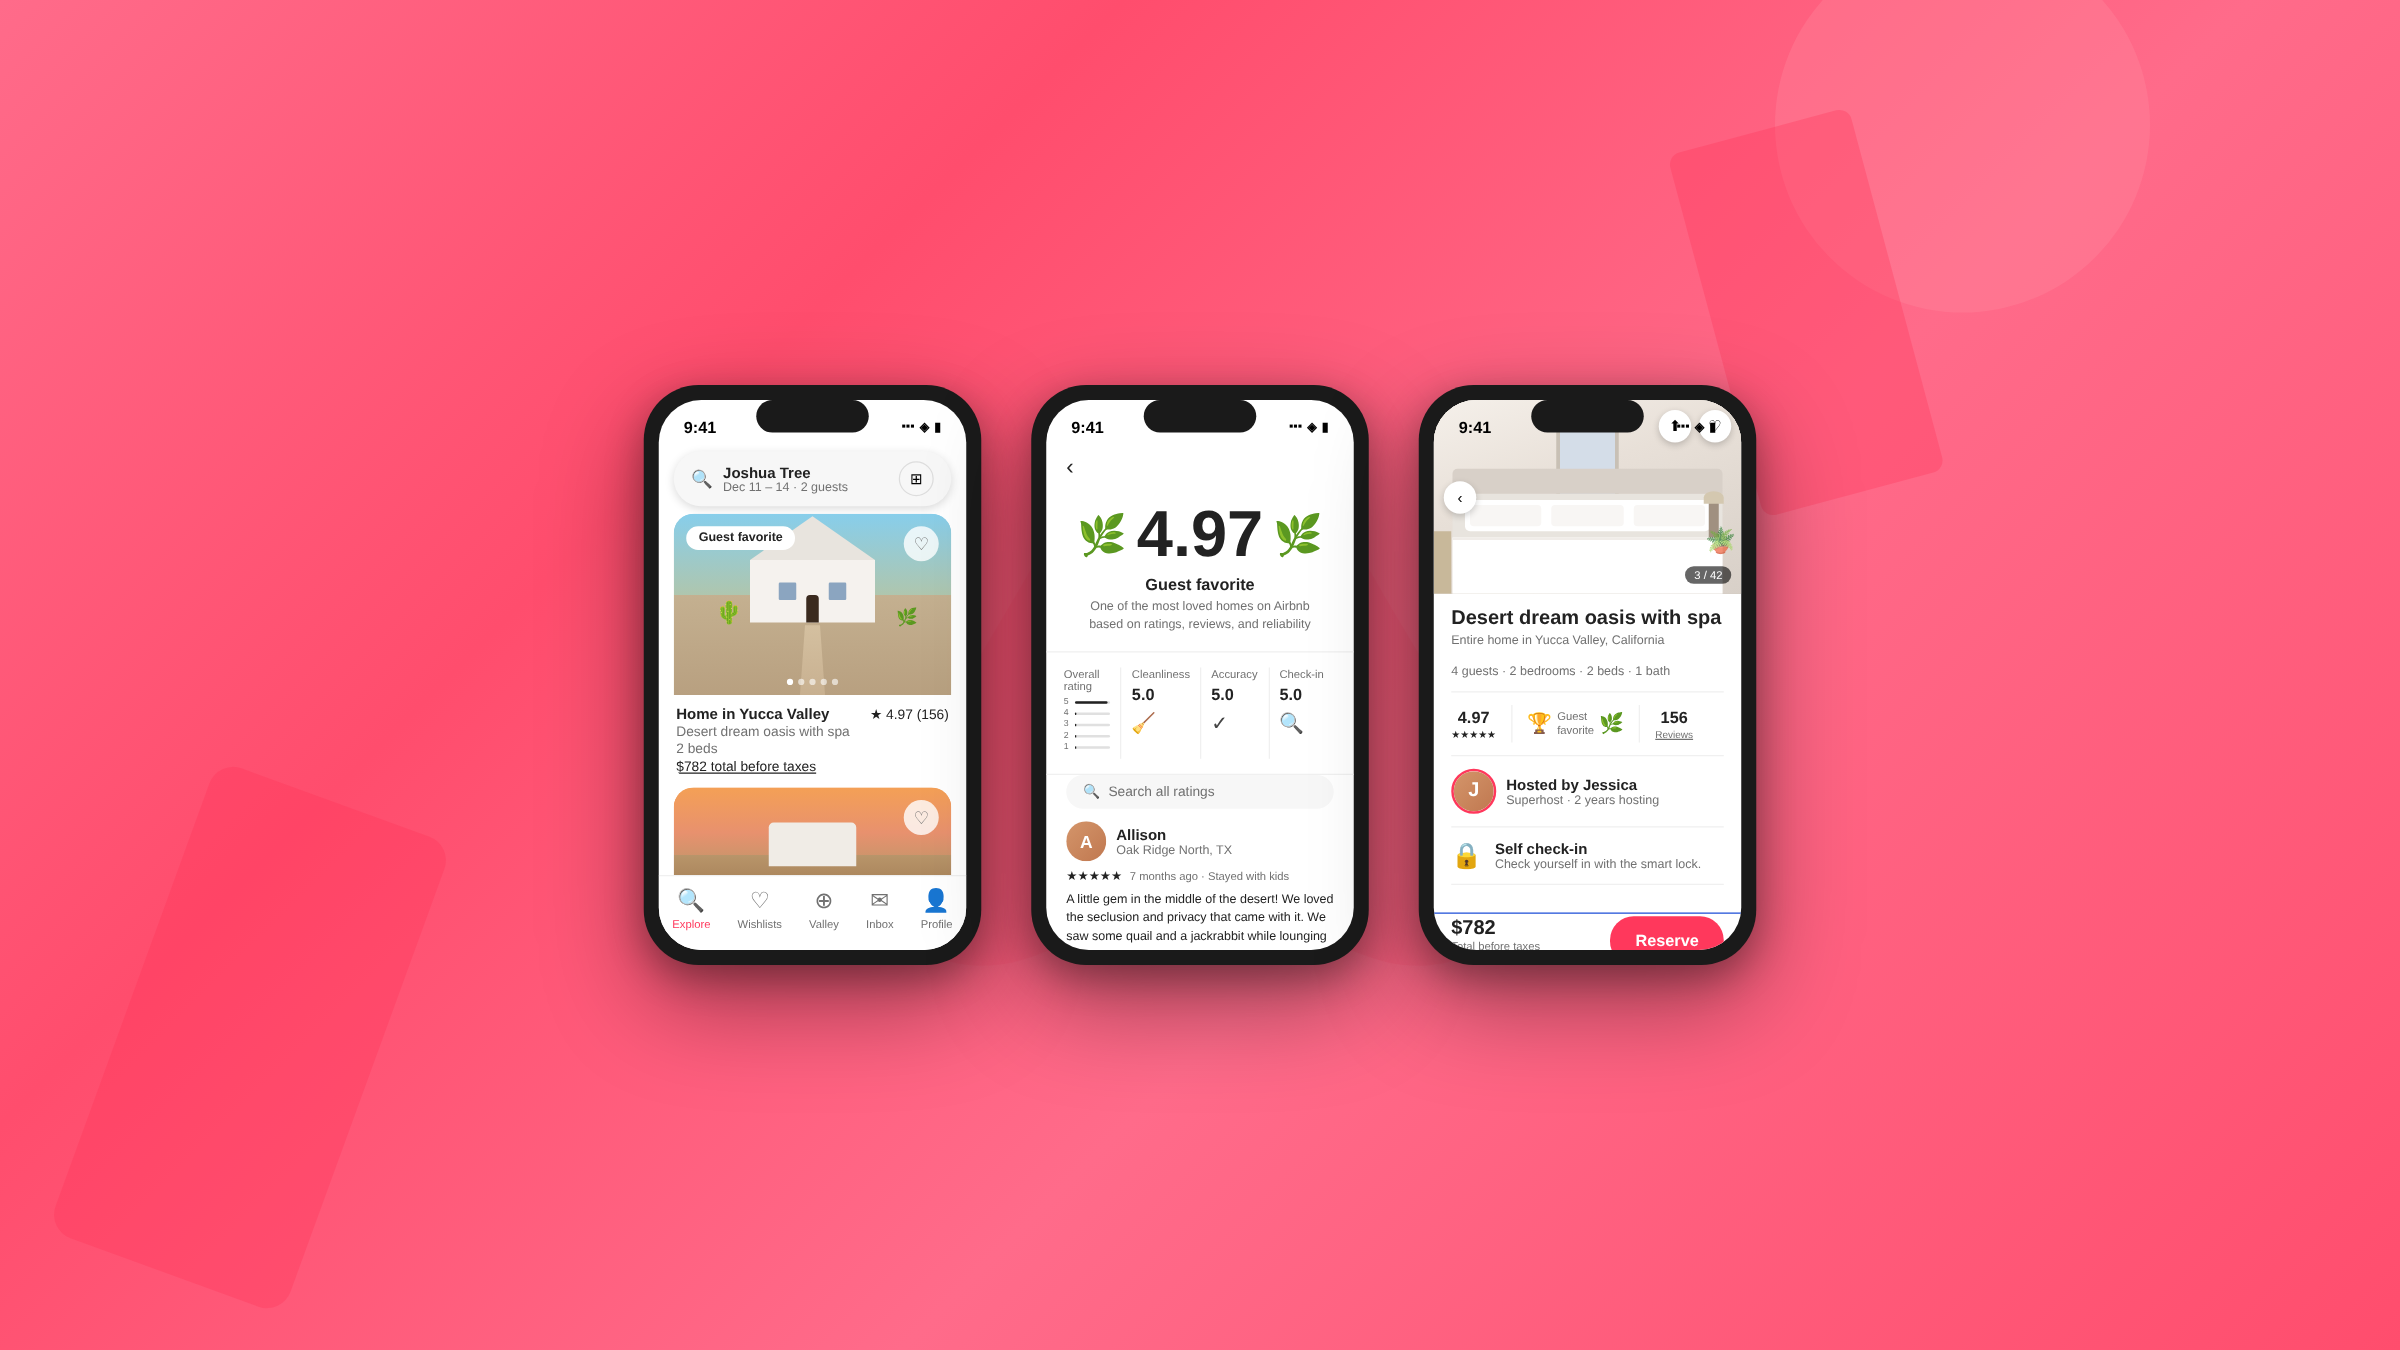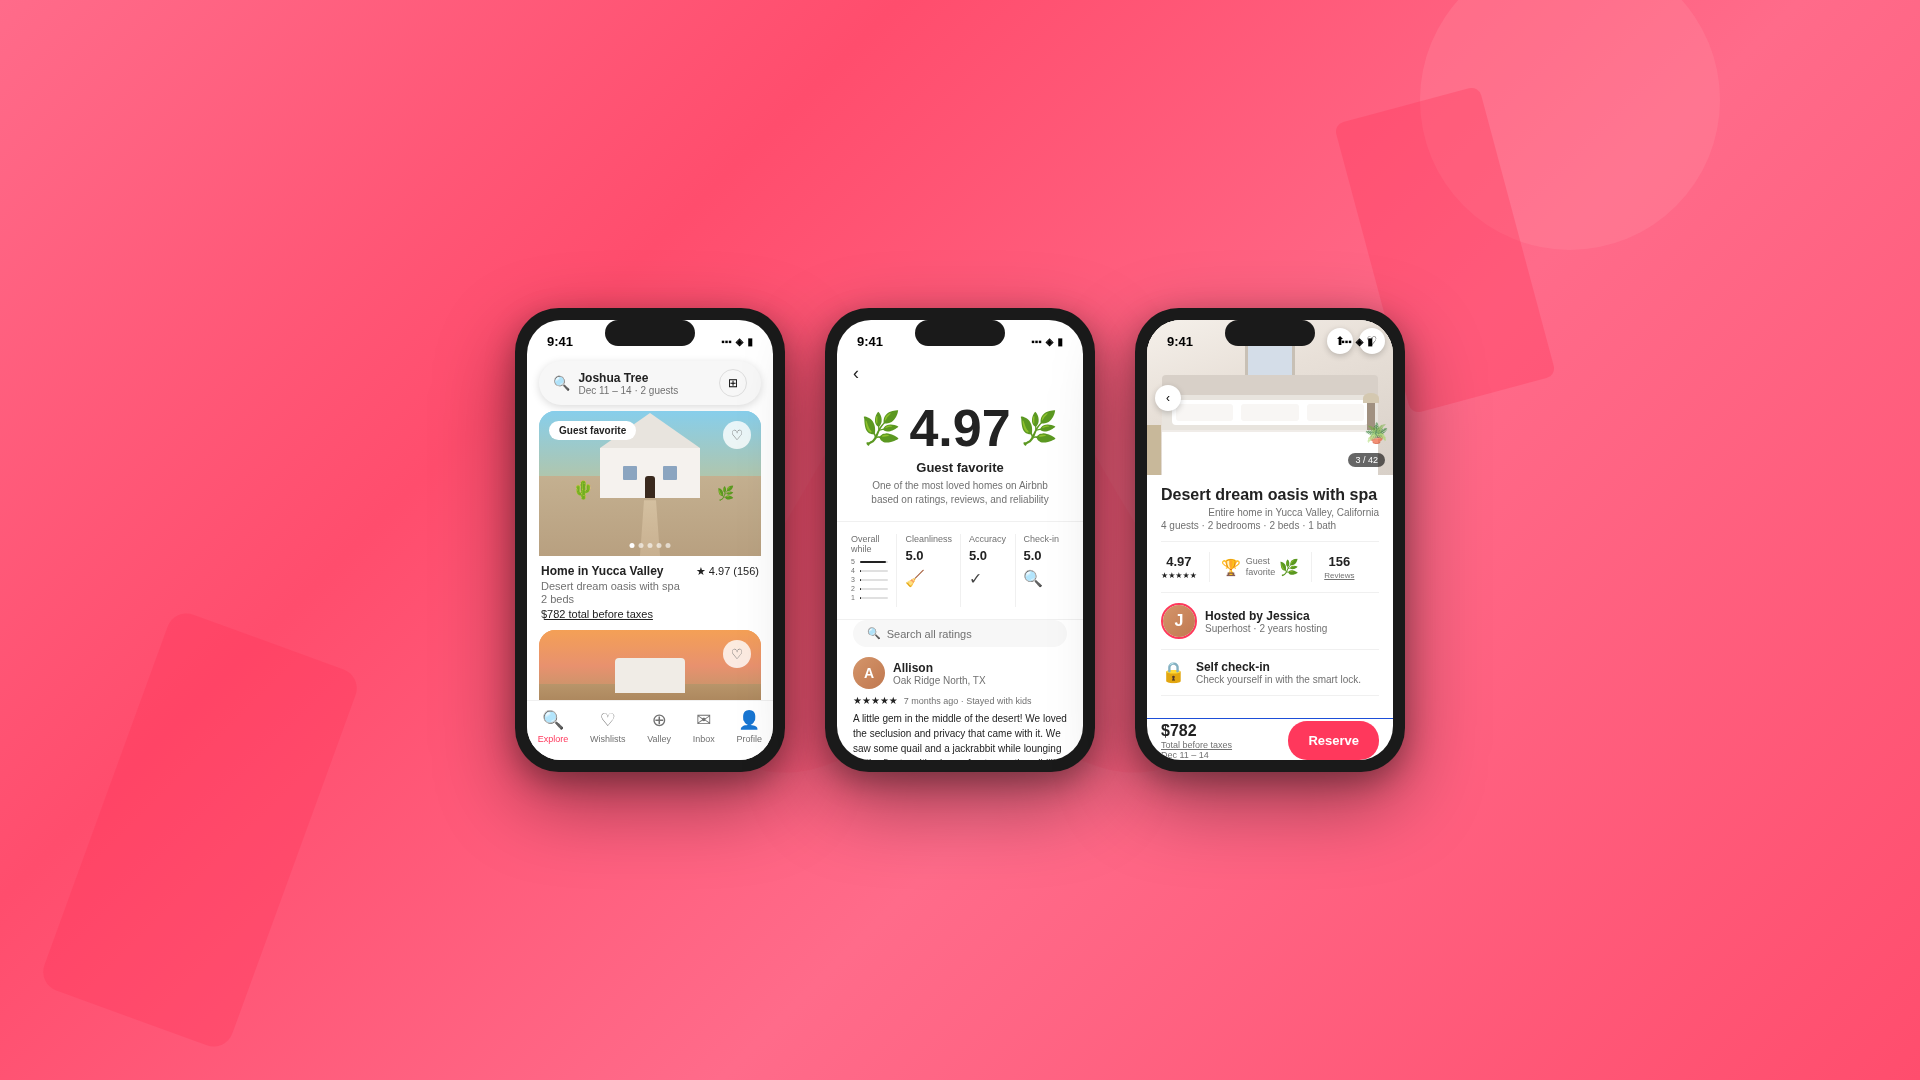--- a/index.html
+++ b/index.html
@@ -383,22 +383,21 @@
     .listing-title-main {
       font-size: 16px;
       font-weight: 700;
       color: #222;
       margin-bottom: 3px;
       line-height: 1.2;
     }
     .listing-subtitle {
       font-size: 10px;
       color: #717171;
-      margin-bottom: 2px;
-      text-align: right;
+      margin-bottom: 14px;
     }
     .listing-specs {
       font-size: 10px;
       color: #717171;
       margin-bottom: 10px;
     }
 
     .listing-stats-row {
       display: flex;
       align-items: center;
@@ -621,21 +620,21 @@
           <span class="big-rating">4.97</span>
           <span class="laurel">🌿</span>
         </div>
         <div class="guest-fav-title">Guest favorite</div>
         <div class="guest-fav-desc">One of the most loved homes on Airbnb<br>based on ratings, reviews, and reliability</div>
       </div>
 
       <div class="rating-categories">
 
         <div class="rating-cat">
-          <div class="rating-cat-title">Overall while</div>
+          <div class="rating-cat-title">Overall rating</div>
           <div class="rating-bars">
             <div class="bar-row">
               <span class="bar-label">5</span>
               <div class="bar-track">
                   <div class="bar-fill" style="width:90%"></div>
                 </div>
             </div>
             <div class="bar-row">
               <span class="bar-label">4</span>
               <div class="bar-track">

